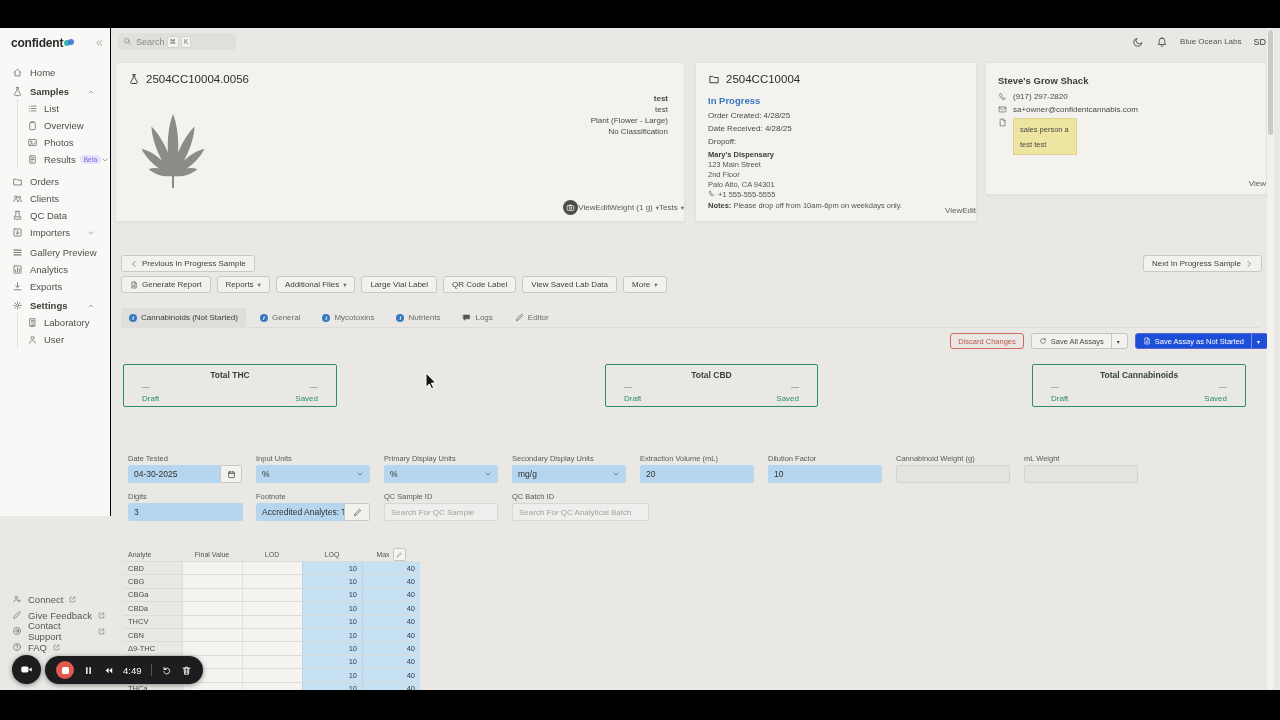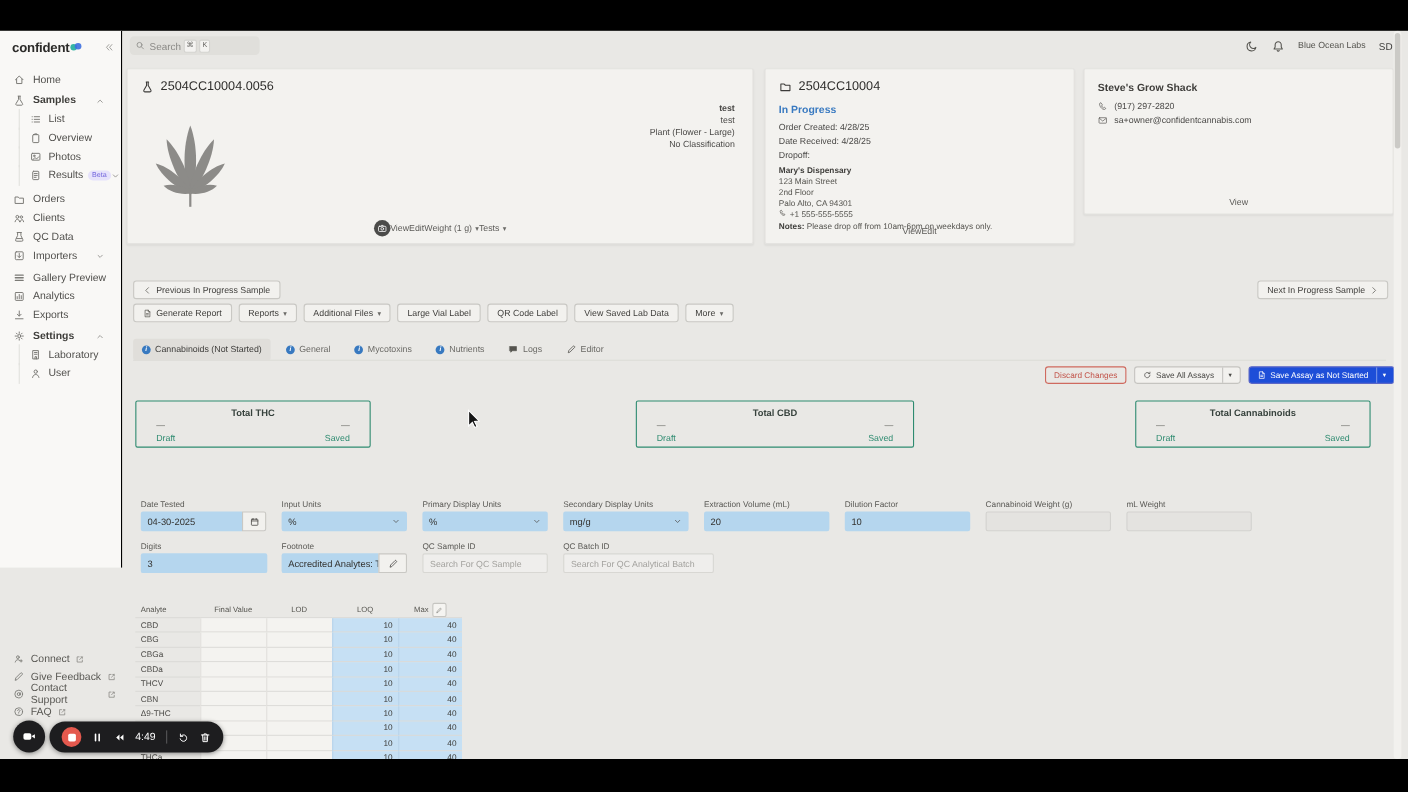--- a/index.html
+++ b/index.html
@@ -47,21 +47,21 @@
   
   .card{position:absolute;background:#f3f2ef;border:1px solid #e4e3e0;border-radius:2px;box-shadow:0 1px 2px rgba(0,0,0,.05)}
   .card1{left:115px;top:34px;width:568px;height:158px}
   .card2{left:695px;top:34px;width:280px;height:158px}
   .card3{left:985px;top:34px;width:280px;height:131px}
   .card-head{position:absolute;top:10px;left:12px;display:flex;align-items:center;gap:6px;font-size:11.5px;color:#2e2d2b}
   .card-head .ic{width:12px;height:12px;color:#3c3b39}
   .leaf{position:absolute;left:14px;top:36px}
   .c1-details{position:absolute;right:16px;top:30px;text-align:right;font-size:8px;color:#4a4947;line-height:11px}
   .c1-details .b{font-weight:700}
-  .card-foot{position:absolute;left:0;right:0;bottom:6px;display:flex;justify-content:center;align-items:center;font-size:8px;color:#5c5b58}
+  .card-foot{position:absolute;left:0;right:0;bottom:6px;display:flex;justify-content:flex-end;align-items:center;font-size:8px;color:#5c5b58}
   .card-foot span{cursor:pointer;display:inline-flex;align-items:center;gap:3px}
   .cam-btn{width:15px;height:15px;border-radius:50%;background:#4b4b49;color:#fff;display:flex;align-items:center;justify-content:center;cursor:pointer}
   .cam-btn .ic{width:9px;height:9px}
   .caret{font-size:6.5px;color:#6b6a67}
   .c2-body{position:absolute;left:12px;top:32px;right:10px;font-size:8px;color:#4a4947}
   .status{font-size:9.5px;font-weight:700;color:#3879c0;margin-bottom:5px}
   .c2-line{margin-bottom:4px}
   .c2-addr{margin-top:2px;font-size:7.5px;line-height:10px;color:#55544f}
   .c2-addr .b{font-weight:700;color:#3e3d3a}
   .c2-addr .ic{width:7px;height:7px;margin-right:3px;color:#55544f}
@@ -96,21 +96,21 @@
   .btn-discard{border:1px solid #cf6a5f;color:#c2544a;background:transparent}
   .btn-saveall{border:1px solid #c5c4c0;background:#f2f1ee;color:#4a4946}
   .btn-saveall .ic{width:8px;height:8px}
   .btn-savenew{background:#1d4ed8;border:1px solid #5b67c7;color:#fff}
   .btn-savenew .ic{width:8px;height:8px;color:#fff}
   .split{border-left:1px solid #c5c4c0;margin-left:3px;padding-left:5px;font-size:6px;align-self:stretch;display:flex;align-items:center}
   .btn-savenew .split{border-left:1px solid rgba(255,255,255,.4)}
 
   
   .total-card{position:absolute;top:336px;height:43px;border:1px solid #2e8b70;border-radius:2px;box-sizing:border-box}
-  .tc0{left:123px;width:214px}.tc1{left:578px;width:253px}.tc2{left:1032px;width:214px}
+  .tc0{left:123px;width:214px}.tc1{left:605px;width:213px}.tc2{left:1032px;width:214px}
   .t-title{text-align:center;font-size:8.5px;font-weight:700;color:#37423d;margin-top:5px}
   .t-cols{display:flex;justify-content:space-between;padding:0 18px;margin-top:2px}
   .t-col{font-size:8px}
   .t-col .t-val{color:#6b6a67}
   .t-col .t-sub{color:#2e8b70;margin-top:3px}
   .t-col.right{text-align:right}
 
   
   .field{position:absolute;width:114px}
   #form1 .field{top:426px}
@@ -538,20 +538,32 @@
           </div>
         <div class="c3-row">
             <span class="ic">
               <svg viewBox="0 0 16 16" fill="none" stroke="currentColor" stroke-width="1.3" stroke-linecap="round" stroke-linejoin="round">
                 <rect x="2" y="3.6" width="12" height="8.8" rx="1"></rect>
                 <path d="M2.6 4.6L8 9l5.4-4.4"></path>
               </svg>
             </span>
             <a>sa+owner@confidentcannabis.com</a>
           </div>
+        <div class="c3-row">
+            <span class="ic">
+              <svg viewBox="0 0 16 16" fill="none" stroke="currentColor" stroke-width="1.3" stroke-linecap="round" stroke-linejoin="round">
+                <path d="M4.5 2h5l3 3v9h-8z"></path>
+                <path d="M9.5 2v3h3"></path>
+              </svg>
+            </span>
+          <span class="note-box">
+            <div>sales person a</div>
+            <div>test test</div>
+          </span>
+        </div>
       </div>
       <div class="card-foot">
         <span>View</span>
       </div>
     </section>
 
     <button class="btn nav-prev">
       <span class="ic">
           <svg viewBox="0 0 16 16" fill="none" stroke="currentColor" stroke-width="1.3" stroke-linecap="round" stroke-linejoin="round">
             <path d="M10 3L5 8l5 5"></path>

